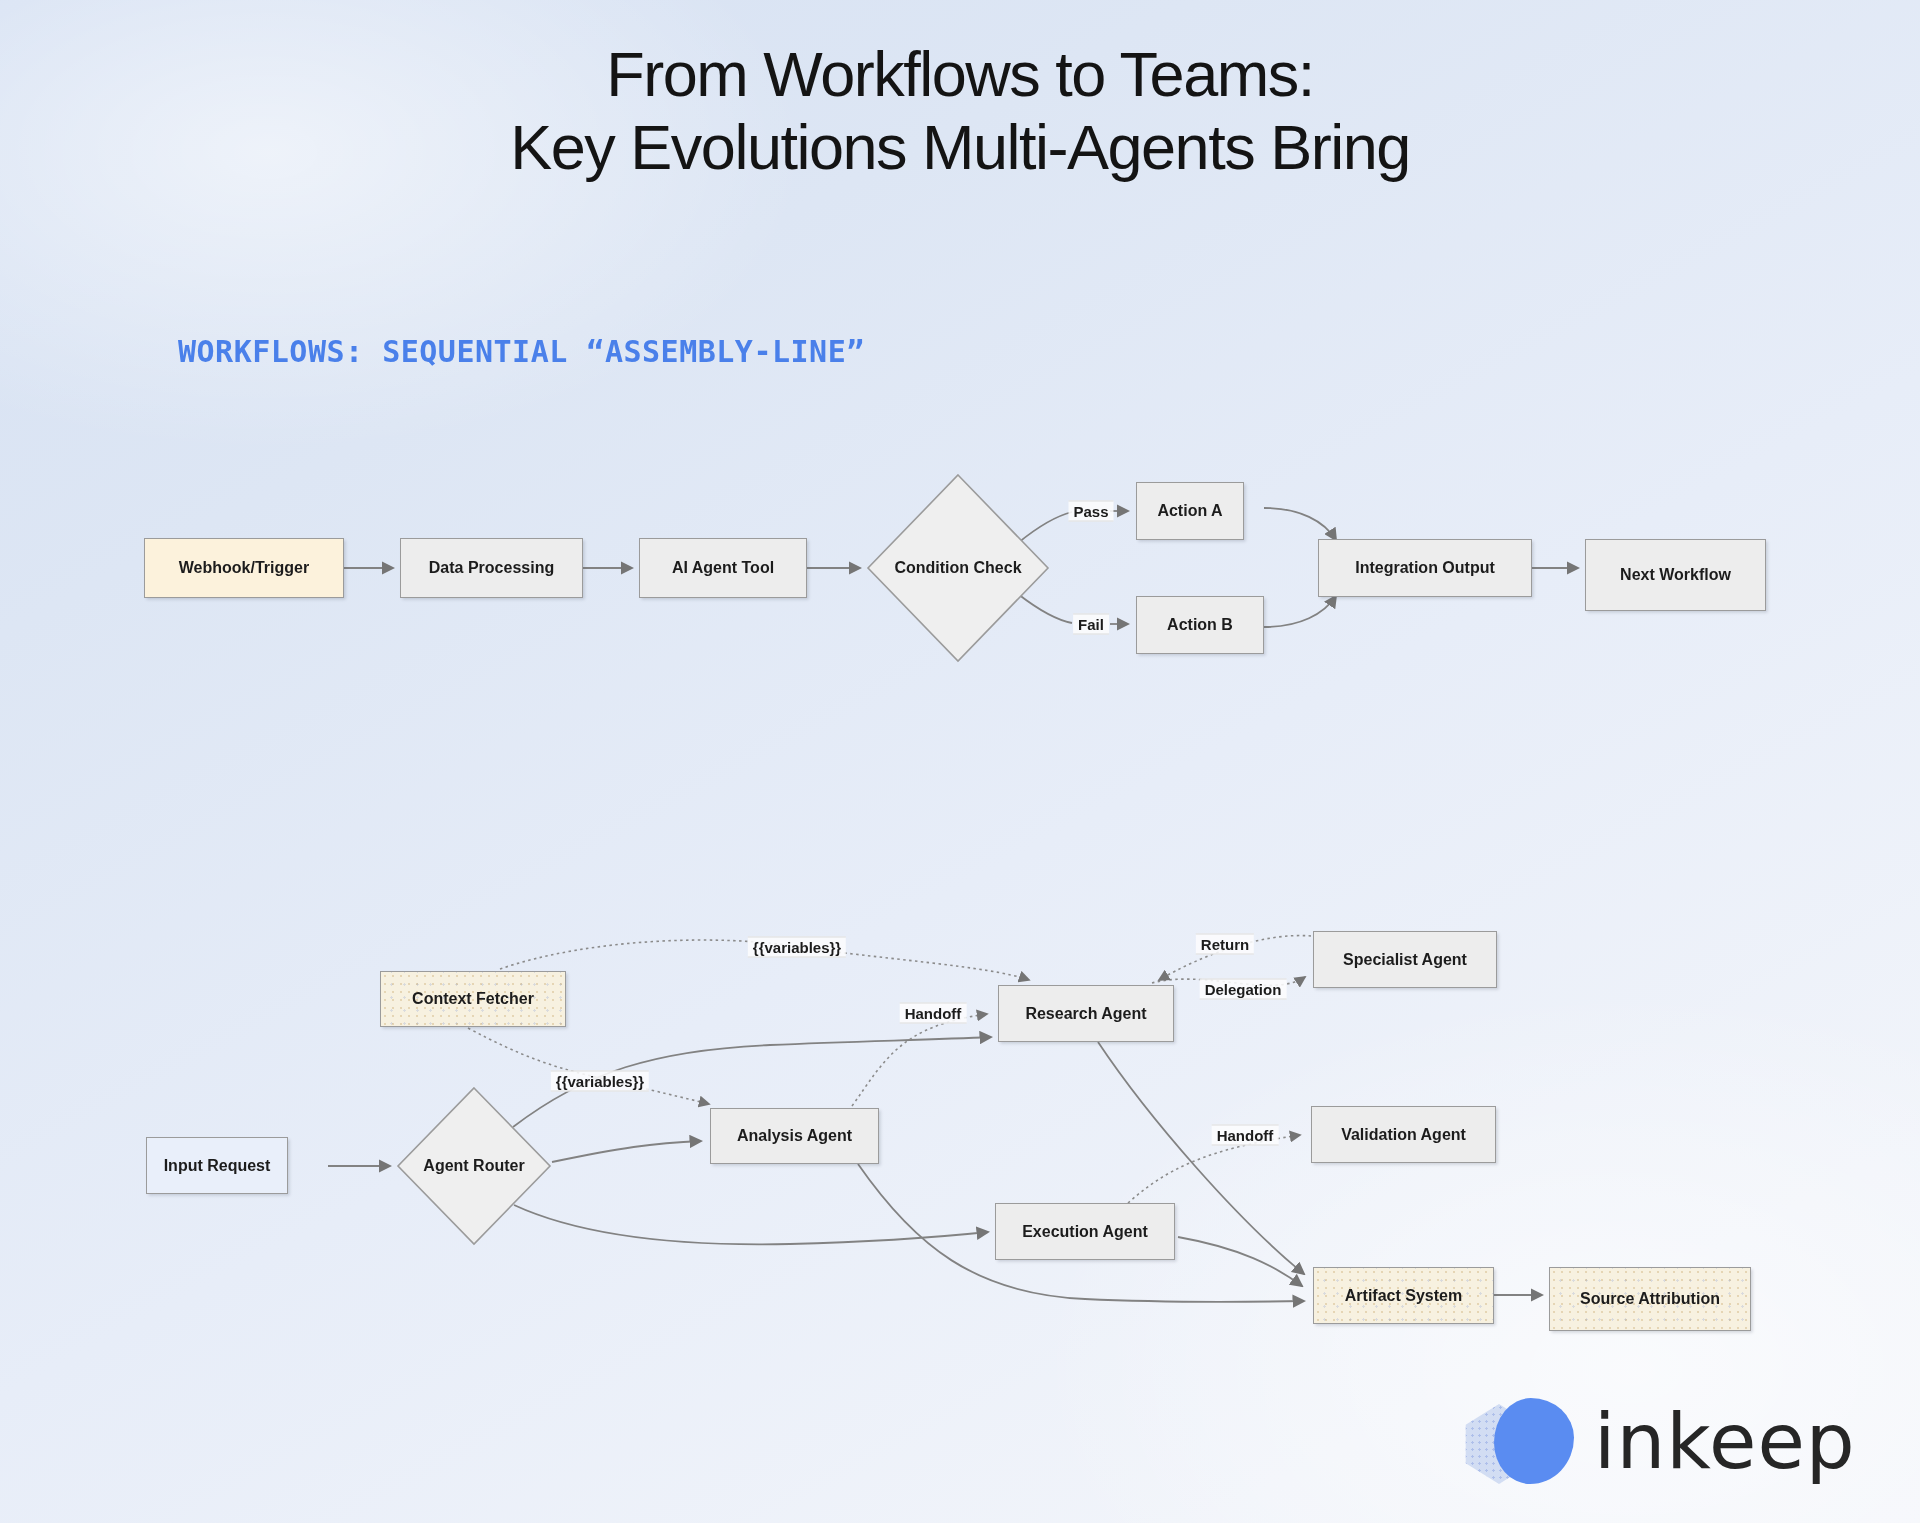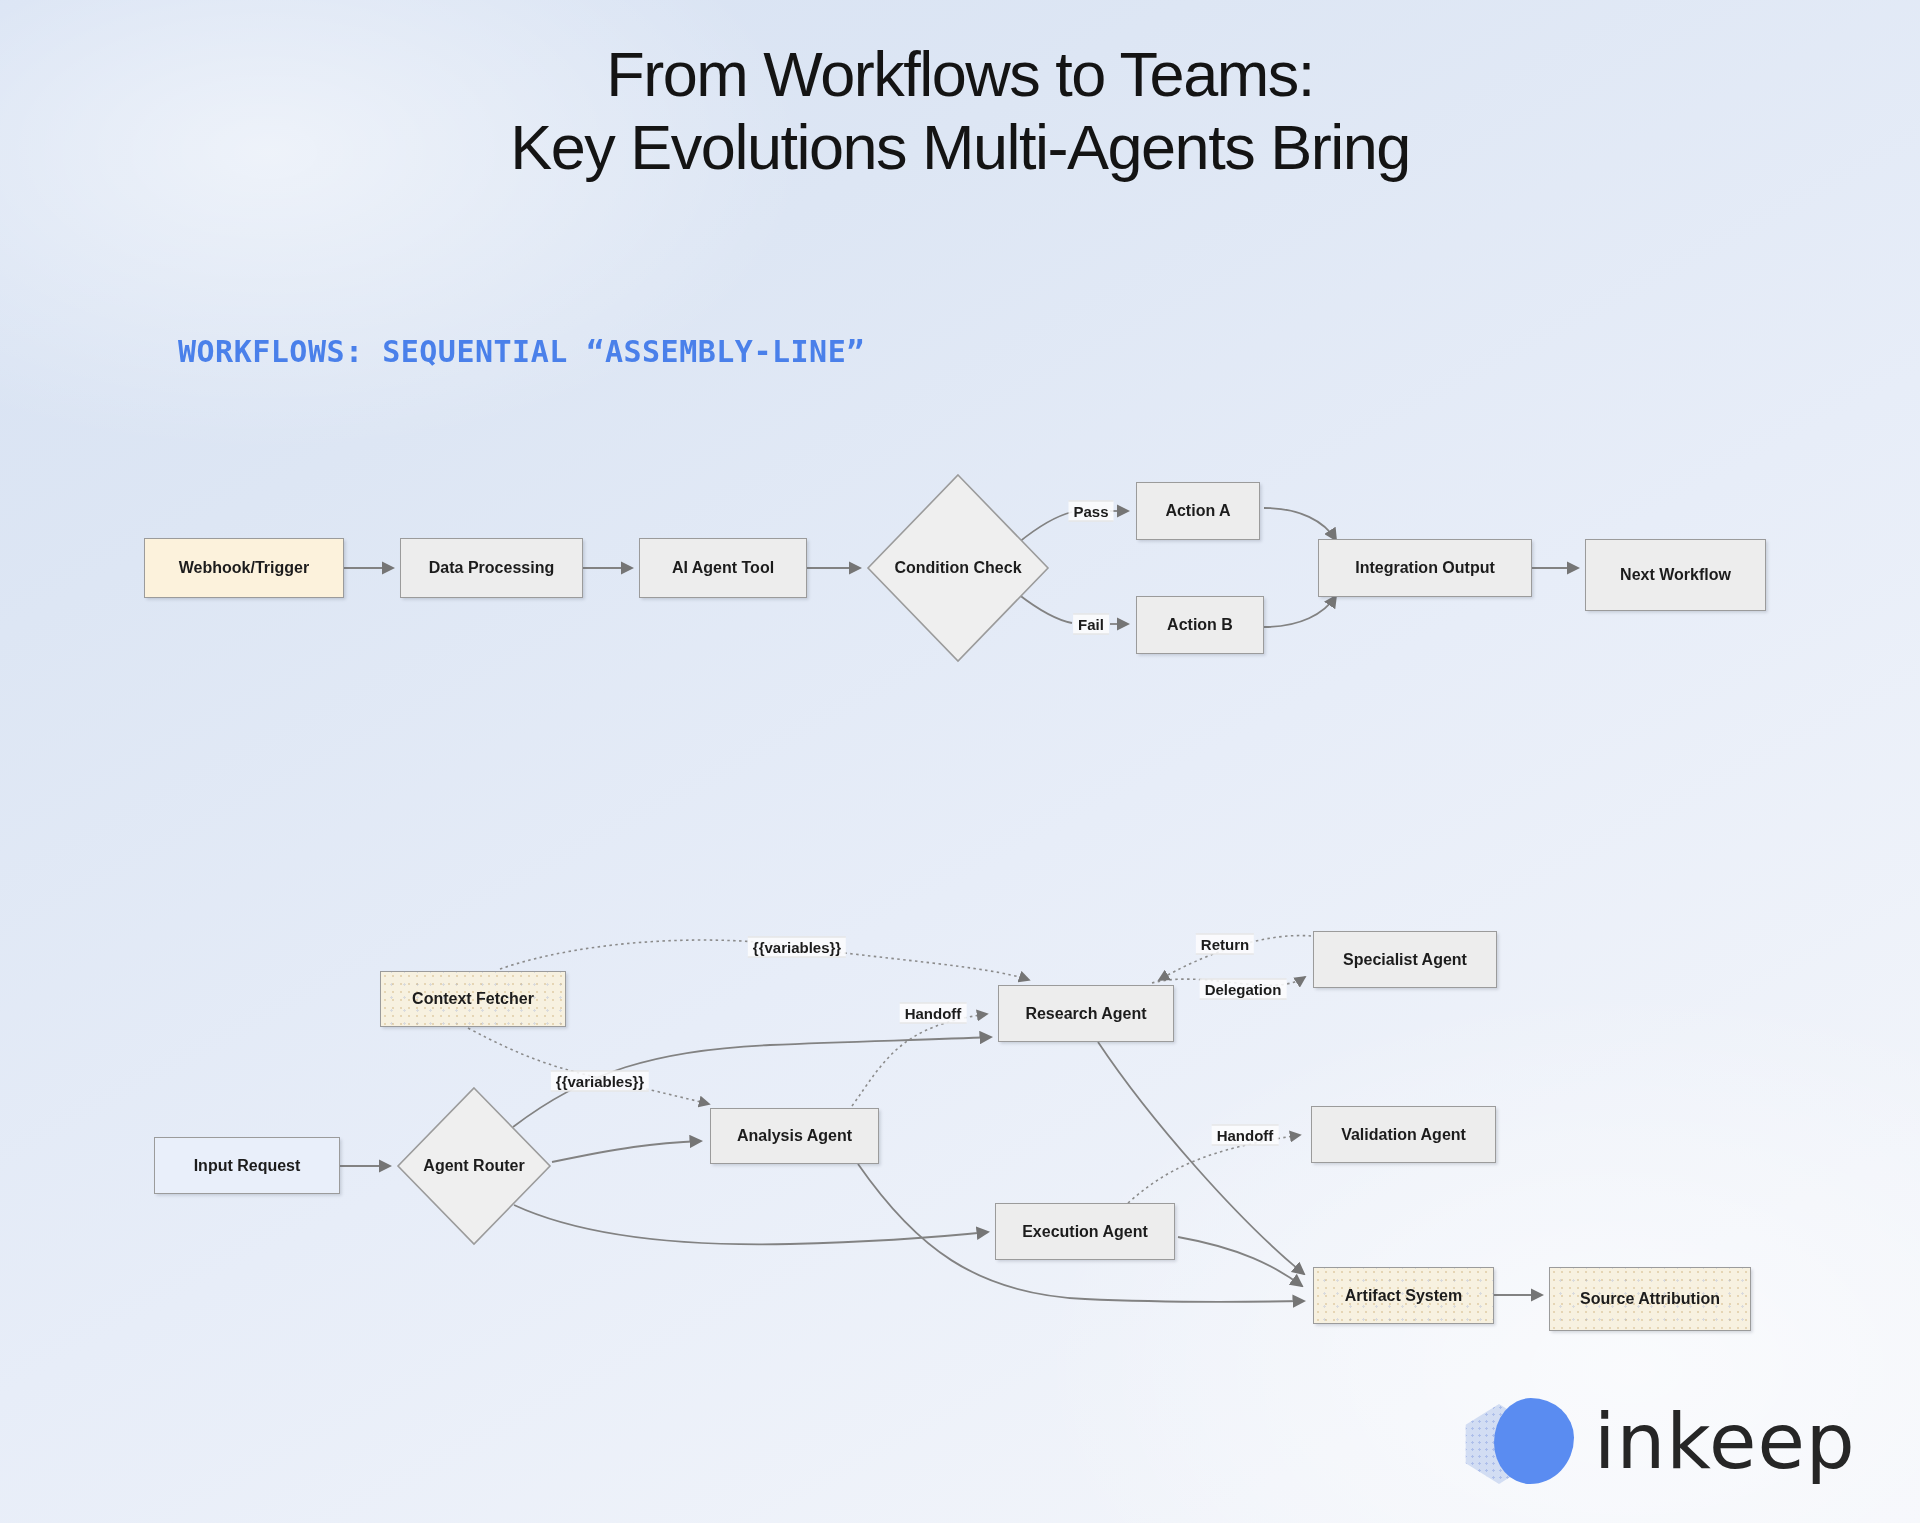--- a/index.html
+++ b/index.html
@@ -135,29 +135,29 @@
     <path class="dotted-edge" marker-end="url(#arrow)" d="M1311,936 C1262,932 1200,956 1159,980"></path>
 
     <polygon class="diamond" points="958,475 1048,568 958,661 868,568"></polygon>
     <polygon class="diamond" points="474,1088 550,1166 474,1244 398,1166"></polygon>
   </svg>
 
   <div class="node cream" style="left:144px;top:538px;width:200px;height:60px;">Webhook/Trigger</div>
   <div class="node" style="left:400px;top:538px;width:183px;height:60px;">Data Processing</div>
   <div class="node" style="left:639px;top:538px;width:168px;height:60px;">AI Agent Tool</div>
   <div class="diamond-label" style="left:958px;top:568px;">Condition Check</div>
-  <div class="node" style="left:1136px;top:482px;width:124px;height:58px;">Action A</div>
+  <div class="node" style="left:1136px;top:482px;width:108px;height:58px;">Action A</div>
   <div class="node" style="left:1136px;top:596px;width:128px;height:58px;">Action B</div>
   <div class="node" style="left:1318px;top:539px;width:214px;height:58px;">Integration Output</div>
   <div class="node" style="left:1585px;top:539px;width:181px;height:72px;">Next Workflow</div>
 
   <div class="edge-label" style="left:1091px;top:511px;">Pass</div>
   <div class="edge-label" style="left:1091px;top:624px;">Fail</div>
 
-  <div class="node blue" style="left:154px;top:1137px;width:186px;height:57px;">Input Request</div>
+  <div class="node blue" style="left:146px;top:1137px;width:142px;height:57px;">Input Request</div>
   <div class="diamond-label" style="left:474px;top:1166px;">Agent Router</div>
   <div class="node cream-dot" style="left:380px;top:971px;width:186px;height:56px;">Context Fetcher</div>
   <div class="node" style="left:710px;top:1108px;width:169px;height:56px;">Analysis Agent</div>
   <div class="node" style="left:998px;top:985px;width:176px;height:57px;">Research Agent</div>
   <div class="node" style="left:1313px;top:931px;width:184px;height:57px;">Specialist Agent</div>
   <div class="node" style="left:1311px;top:1106px;width:185px;height:57px;">Validation Agent</div>
   <div class="node" style="left:995px;top:1203px;width:180px;height:57px;">Execution Agent</div>
   <div class="node cream-dot" style="left:1313px;top:1267px;width:181px;height:57px;">Artifact System</div>
   <div class="node cream-dot" style="left:1549px;top:1267px;width:202px;height:64px;">Source Attribution</div>
 

